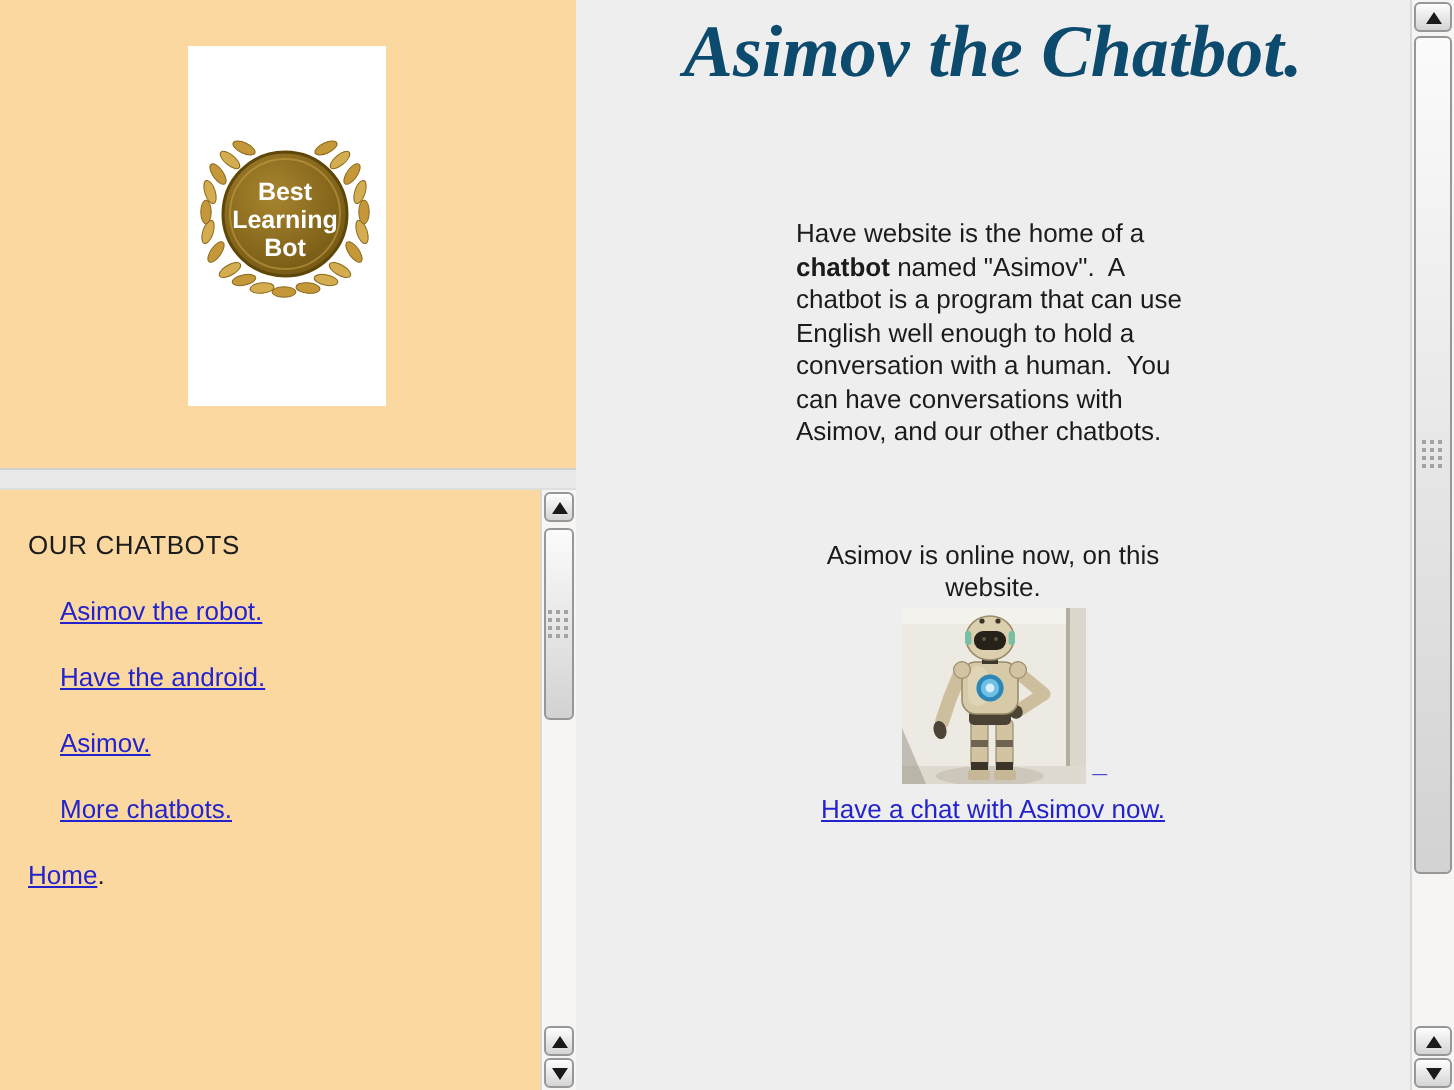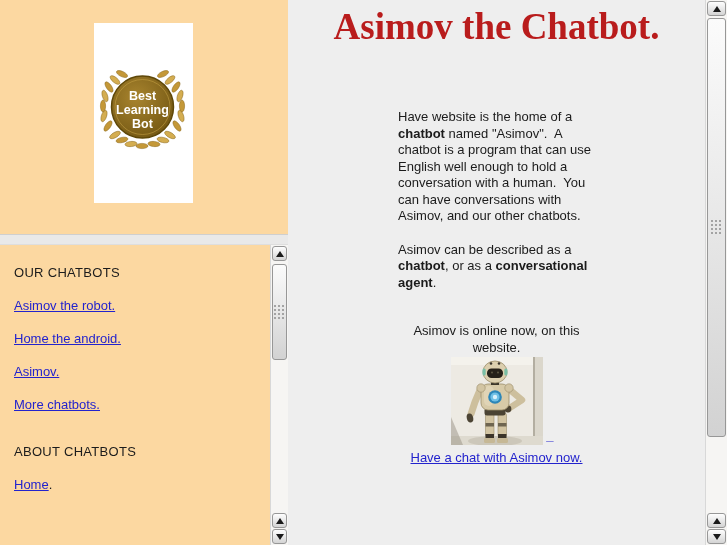--- a/index.html
+++ b/index.html
@@ -10,34 +10,34 @@
   
   .left-col { position:absolute; left:0; top:0; width:288px; height:545px; }
   .frame-top { position:absolute; left:0; top:0; width:336px; height:234px; background:#fcd8a1; }
   .logo-box { position:absolute; left:94px; top:23px; width:99px; height:180px; background:#ffffff; }
   .frame-divider { position:absolute; left:0; top:234px; width:288px; height:11px;
                    background:#e9e9e9; border-top:1px solid #cfcfcf; border-bottom:1px solid #dedede; }
   .frame-nav { position:absolute; left:0; top:245px; width:288px; height:300px; background:#fcd8a1; }
   .nav-content { padding:21px 30px 0 14px; font-size:13px; line-height:14px; color:#1c1c1c; }
   .nav-heading { margin-bottom:19px; letter-spacing:0.3px; }
   .nav-heading.about { margin-top:33px; }
-  .nav-link-item { display:block; margin-bottom:19px; }
+  .nav-link-item { display:block; margin-bottom:19px;margin-left:16px; }
   a { color:#2323cd; text-decoration:underline; cursor:pointer; }
   .home-line { margin-bottom:3px; }
   .tagline { line-height:16px; }
 
   
   .main-frame { position:absolute; left:288px; top:0; width:439px; height:545px; background:#eeeeee; }
   .main-content { position:absolute; left:0; top:0; right:22px; }
   .page-title { margin-top:6px; text-align:center; font-family:"Liberation Serif", serif;
-                font-weight:bold; font-size:37px; line-height:42px; color:#b91c1c; }
+                font-weight:bold; font-size:37px; line-height:42px; color:#0c4a6e;font-style:italic; }
   .text-col { width:197px; margin:61px auto 0; font-size:13px; line-height:16.5px; color:#1b1b1b; }
   .text-col p { white-space:pre-wrap; }
   .gap-top { margin-top:17px; }
-  .online-note { margin-top:32px; text-align:center; }
+  .online-note { margin-top:45px; text-align:center; }
   .robot-row { position:relative; width:92px; margin:1px auto 0; }
   .robot-row svg { display:block; }
   .img-artifact { position:absolute; right:-11px; bottom:1px; color:#2323cd; font-weight:bold; font-size:13px; }
   .chat-line { margin-top:5px; text-align:center; white-space:nowrap; }
 
   
   .scrollbar { position:absolute; top:0; right:0; background:#f6f5f3;
                border-left:1px solid #d8d8d8; }
   .sb-nav  { width:18px; height:300px; }
   .sb-main { width:22px; height:545px; }
@@ -107,24 +107,23 @@
         </svg>
       </div>
     </div>
 
     <div class="frame-divider"></div>
 
     <div class="frame-nav">
       <div class="nav-content">
         <div class="nav-heading">OUR CHATBOTS</div>
         <a class="nav-link-item">Asimov the robot.</a>
-        <a class="nav-link-item">Home the android.</a>
+        <a class="nav-link-item">Have the android.</a>
         <a class="nav-link-item">Asimov.</a>
         <a class="nav-link-item">More chatbots.</a>
-        <div class="nav-heading about">ABOUT CHATBOTS</div>
         <div class="home-line"><a>Home</a><span>.</span></div>
       </div>
 
       <div class="scrollbar sb-nav">
         <div class="sb-btn" style="top:1px;">
             <span class="tri-up"></span>
           </div>
         <div class="sb-thumb" style="top:19px; height:96px;">
             <span class="grip"></span>
           </div>
@@ -137,21 +136,20 @@
       </div>
     </div>
   </div>
 
   <div class="main-frame">
     <div class="main-content">
       <h1 class="page-title">Asimov the Chatbot.</h1>
 
       <div class="text-col">
         <p><span>Have website is the home of a </span><b>chatbot</b><span> named "Asimov".  A chatbot is a program that can use English well enough to hold a conversation with a human.  You can have conversations with Asimov, and our other chatbots.</span></p>
-        <p class="gap-top"><span>Asimov can be described as a </span><b>chatbot</b><span>, or as a </span><b>conversational agent</b><span>.</span></p>
         <p class="online-note">Asimov is online now, on this website.</p>
 
         <div class="robot-row">
           <svg width="92" height="88" viewBox="0 0 92 88">
             <rect width="92" height="88" fill="#edeae3"></rect>
             <rect x="0" y="0" width="92" height="8" fill="#f4f2ec"></rect>
             <rect x="83" y="0" width="9" height="88" fill="#dbd7cc"></rect>
             <rect x="82" y="0" width="2" height="88" fill="#b3aea1"></rect>
             <rect x="0" y="79" width="92" height="9" fill="#dedacf"></rect>
             <path d="M0,60 L12,88 L0,88 Z" fill="#8e887a" opacity="0.45"></path>

